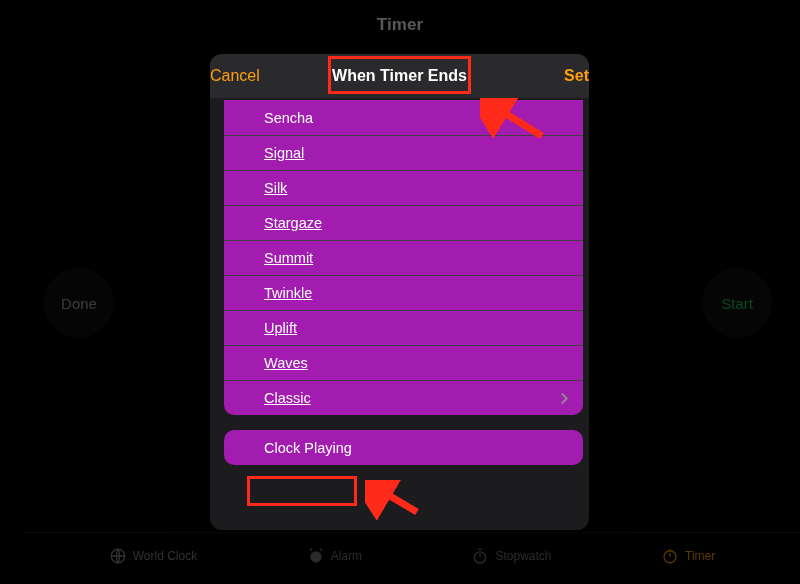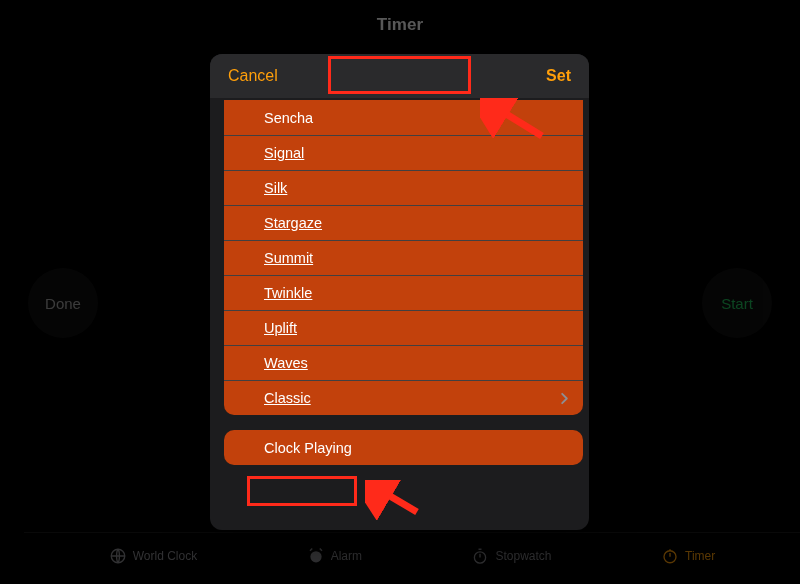--- a/index.html
+++ b/index.html
@@ -36,21 +36,21 @@
       height: 70px;
       border-radius: 50%;
       background: #111111;
       display: flex;
       align-items: center;
       justify-content: center;
       font-size: 15px;
       opacity: 0.35;
     }
     .side-left {
-      left: 28px;
+      left: 44px;
       top: 268px;
       color: #aaa;
     }
     .side-right {
       right: 28px;
       top: 268px;
       color: #22c55e;
     }
 
     .tab-bar {
@@ -91,21 +91,21 @@
       flex-direction: column;
       overflow: hidden;
       box-shadow: 0 10px 40px rgba(0,0,0,0.6);
     }
     .sheet-header {
       height: 44px;
       background: #2a2a2c;
       display: flex;
       align-items: center;
       justify-content: space-between;
-      padding: 0 18px;
+      padding: 0 0;
       position: relative;
     }
     .sheet-header .hbtn {
       color: #ff9f0a;
       font-size: 16px;
     }
     .sheet-header .hbtn.right {
       font-weight: 600;
       margin-left: 28px;
     }
@@ -120,21 +120,21 @@
       pointer-events: none;
     }
 
     .sheet-body {
       flex: 1;
       overflow: hidden;
       position: relative;
     }
 
     .list-group {
-      background: #c2410c;
+      background: #a21caf;
       border-radius: 10px;
       margin: 10px 6px 14px 14px;
       overflow: hidden;
     }
     .list-group.first {
       margin-top: 18px;
     }
 
     .row {
       height: 35px;
@@ -225,20 +225,21 @@
         <path d="M12 13V8M12 3v2"></path>
       </svg>
     </span>
     <span>Timer</span>
   </div>
 </div>
 
 <div class="sheet">
   <div class="sheet-header">
     <span class="hbtn">Cancel</span>
+    <span class="sheet-title">When Timer Ends</span>
     <span class="hbtn right">Set</span>
   </div>
   <div class="sheet-body">
 
     <div class="list-group first" style="margin-top:2px; border-top-left-radius:0;border-top-right-radius:0;">
       <div class="row">
           <span>Sencha</span>
         </div>
       <div class="row">
           <span>Signal</span>

